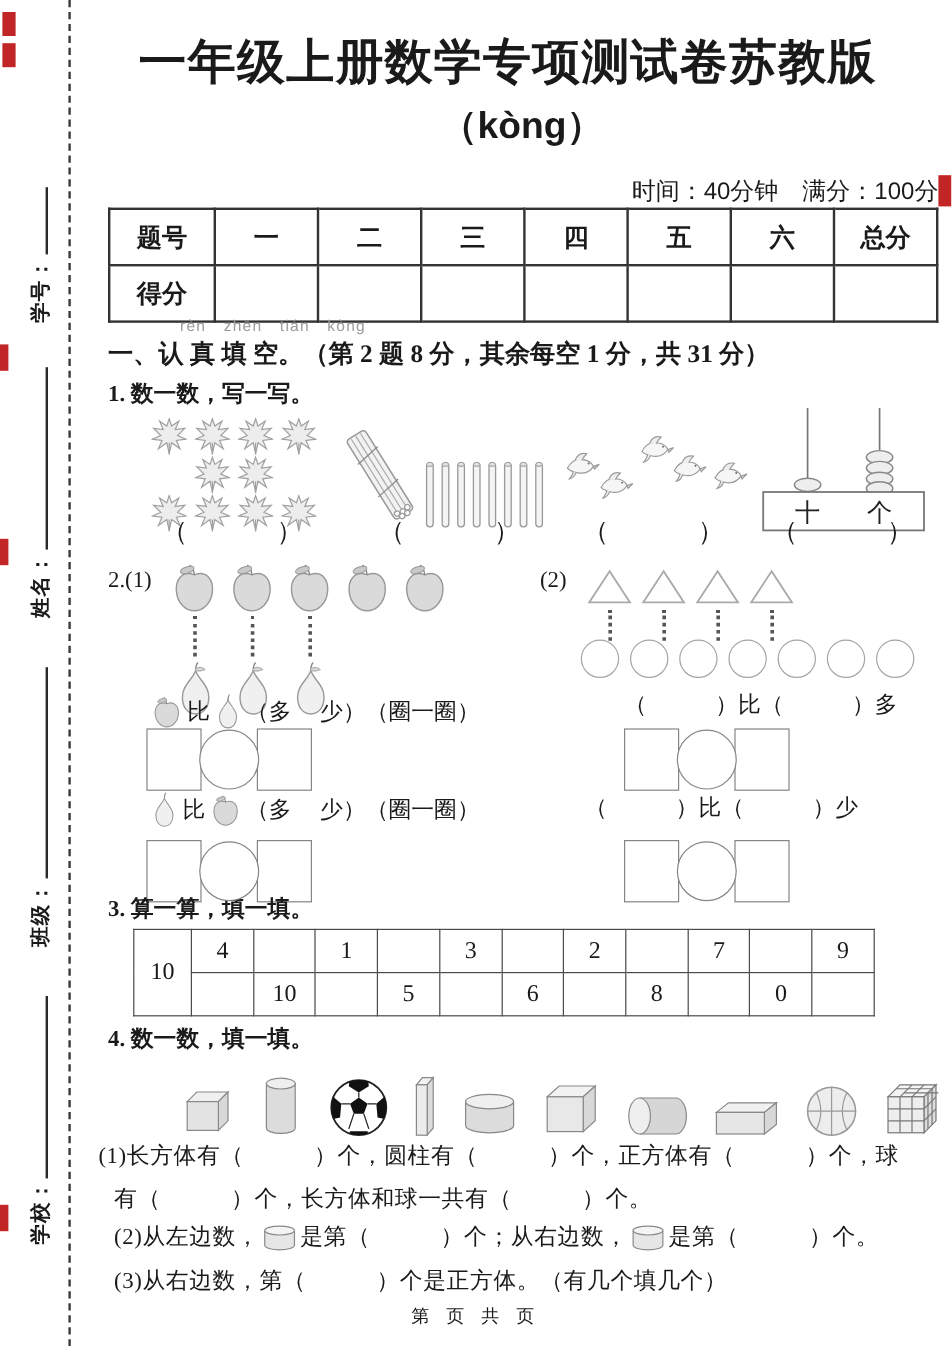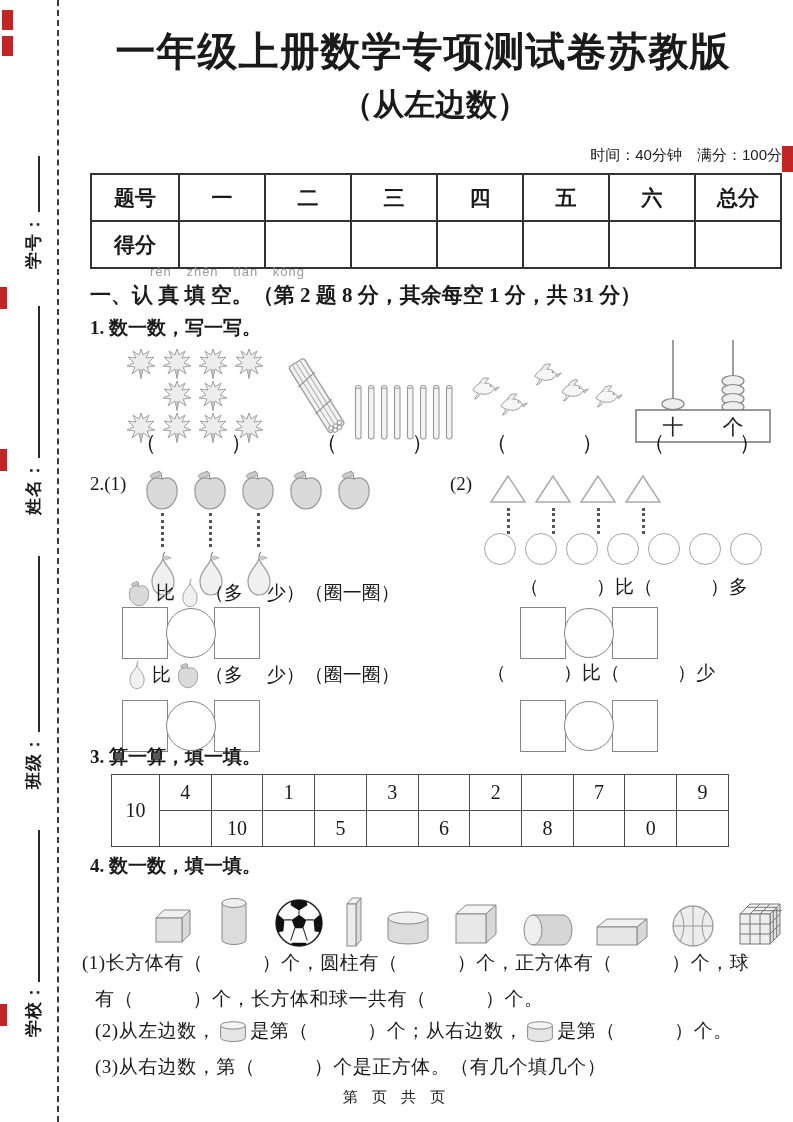--- a/index.html
+++ b/index.html
@@ -14,21 +14,21 @@
   .dash-line{position:absolute;left:57px;top:0;height:1122px;width:0;border-left:2px dashed #3a3a3a;}
   .wline{position:absolute;left:38px;width:0;border-left:2px solid #2a2a2a;}
   .side-label{position:absolute;left:1px;width:64px;height:22px;text-align:center;
               font-size:17px;font-weight:600;transform:rotate(-90deg);letter-spacing:1px;}
 
   
   .title{top:24px;left:76px;width:694px;text-align:center;font-size:40px;font-weight:800;
          font-family:"Liberation Sans",sans-serif;letter-spacing:1px;}
   .subtitle{top:84px;left:88px;width:694px;text-align:center;font-size:31px;font-weight:800;
             font-family:"Liberation Sans",sans-serif;}
-  .meta{top:146px;left:380px;width:402px;text-align:right;font-size:15px;font-family:"Liberation Sans",sans-serif;}
+  .meta{top:146px;left:380px;width:402px;text-align:right;font-size:20px;font-family:"Liberation Sans",sans-serif;}
 
   
   .score-table{top:173px;left:90px;width:692px;border-collapse:collapse;table-layout:fixed;position:absolute;}
   .score-table td{border:2px solid #333;height:45px;text-align:center;font-size:21px;font-weight:600;padding:0;}
 
   
   .pinyin{top:264px;left:150px;font-size:13px;color:#9b9b9b;letter-spacing:1px;word-spacing:10px;
           font-family:"Liberation Sans",sans-serif;}
   .sec-head{top:281px;left:90px;font-size:21px;font-weight:700;}
   .q-label{font-size:19px;font-weight:600;}
@@ -82,21 +82,21 @@
   <div class="wline" style="top:156px;height:56px;"></div>
   <div class="side-label" style="top:231px;">学号：</div>
   <div class="wline" style="top:306px;height:152px;"></div>
   <div class="side-label" style="top:477px;">姓名：</div>
   <div class="wline" style="top:556px;height:176px;"></div>
   <div class="side-label" style="top:751px;">班级：</div>
   <div class="wline" style="top:830px;height:152px;"></div>
   <div class="side-label" style="top:999px;">学校：</div>
 
   <div class="abs title">一年级上册数学专项测试卷苏教版</div>
-  <div class="abs subtitle">（从左边数）</div>
+  <div class="abs subtitle">（kòng）</div>
   <div class="abs meta">时间：40分钟　满分：100分</div>
 
   <table class="score-table">
     <colgroup>
         <col style="width:88px">
         <col>
         <col>
         <col>
         <col>
         <col>

